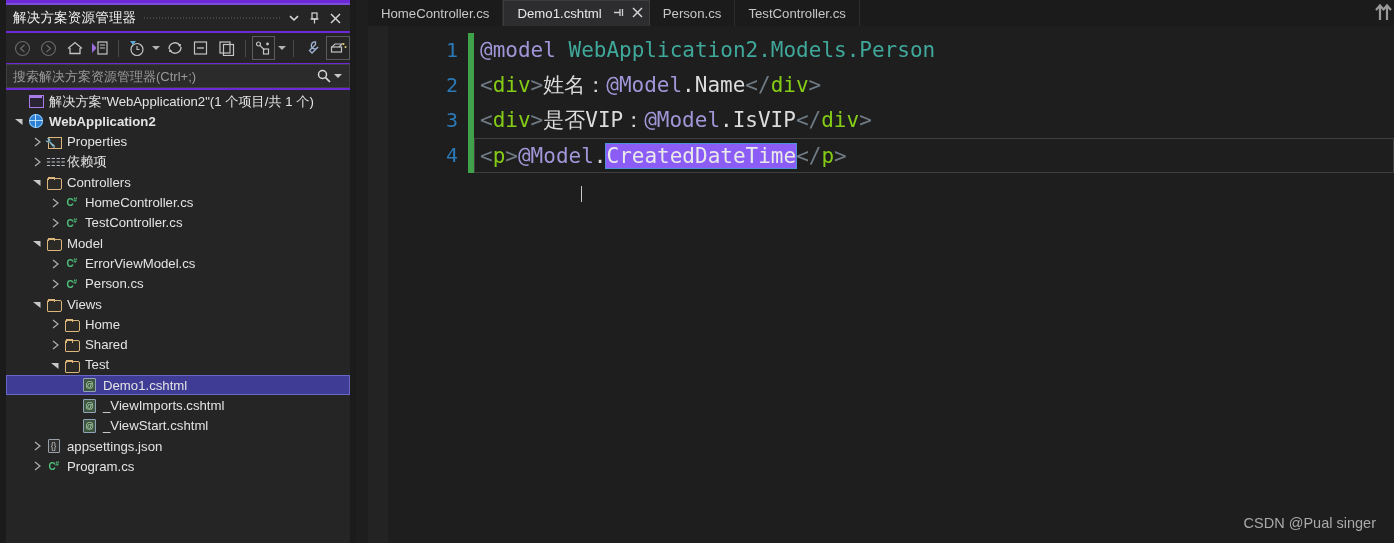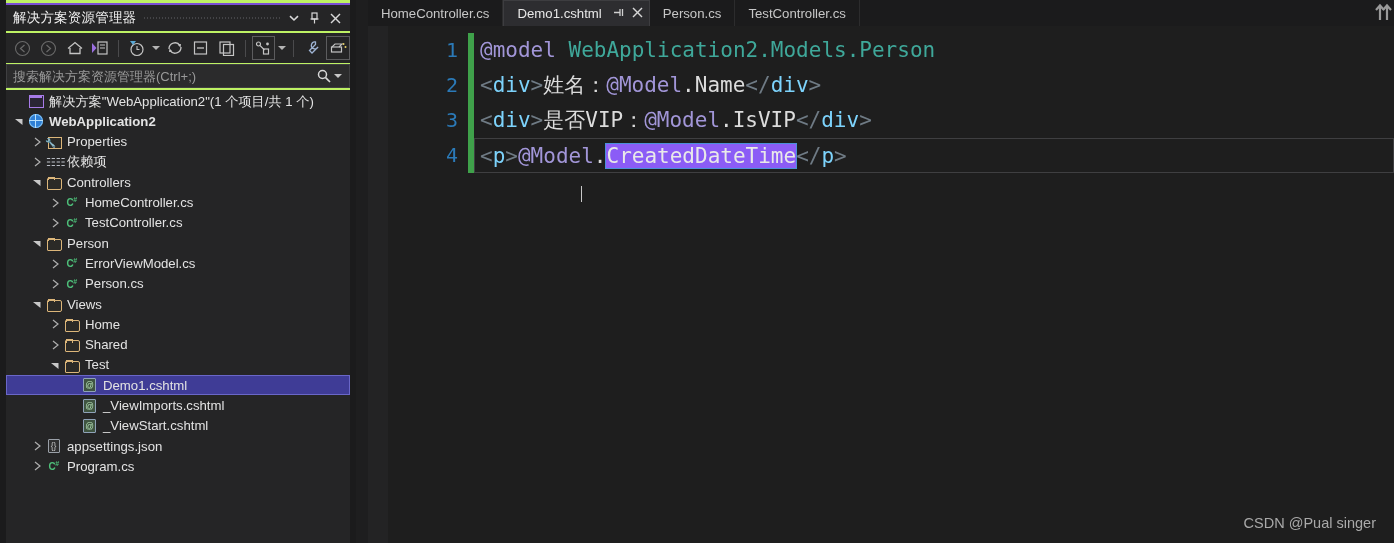--- a/index.html
+++ b/index.html
@@ -14,21 +14,21 @@
     position: relative;
     width: 1394px; height: 543px;
     background: #1b1b1c;
   }
 
   
   #solution-explorer {
     position: absolute;
     left: 0; top: 0;
     width: 350px; height: 444px;
-    background: #bef264;
+    background: #6d28d9;
     display: flex;
     flex-direction: column;
   }
   .se-accent {
     position: absolute; left: 6px; top: 3px;
     width: 344px; height: 2px;
     background: #7a4ed6;
   }
   .se-left-strip {
     position: absolute; left: 0; top: 0;
@@ -288,21 +288,21 @@
   .code-line.current {
     border: 1px solid #3f3f41;
     margin-left: -6px;
     padding-left: 5px;
     margin-right: 0;
     height: 35px;
     box-sizing: border-box;
   }
   .tk-razor   { color: #a296d8; }
   .tk-type    { color: #3fa89a; }
-  .tk-tag     { color: #7dd3fc; }
+  .tk-tag     { color: #84cc16; }
   .tk-punct   { color: #6f7b85; }
   .tk-plain   { color: #dcdcdc; }
   .tk-sel     { background: #8b5cf6; color: #e9e9e9; outline: 1px solid #4b90d8; }
 
   .caret-tick {
     position: absolute; left: 213px; top: 160px;
     width: 1px; height: 16px; background: #c8c8c8;
   }
 
   .watermark {
@@ -525,21 +525,21 @@
         </div>
         <div class="tree-row" style="padding-left: 24px;">
           <span class="exp">
             <svg width="10" height="9" viewBox="0 0 10 9">
               <path d="M1 2 L8.5 2 L8.5 8 Z" fill="#c8c8c8"></path>
             </svg>
           </span>
           <span class="ticon">
             <span class="ic-folder"></span>
           </span>
-          <span class="tlabel">Person</span>
+          <span class="tlabel">Model</span>
         </div>
         <div class="tree-row" style="padding-left: 42px;">
           <span class="exp">
             <svg width="9" height="10" viewBox="0 0 9 10">
               <path d="M2 1 L7 5 L2 9" fill="none" stroke="#b0b0b0" stroke-width="1.2"></path>
             </svg>
           </span>
           <span class="ticon">
             <span class="ic-cs">C<sup style="font-size:7px">#</sup></span>
           </span>

